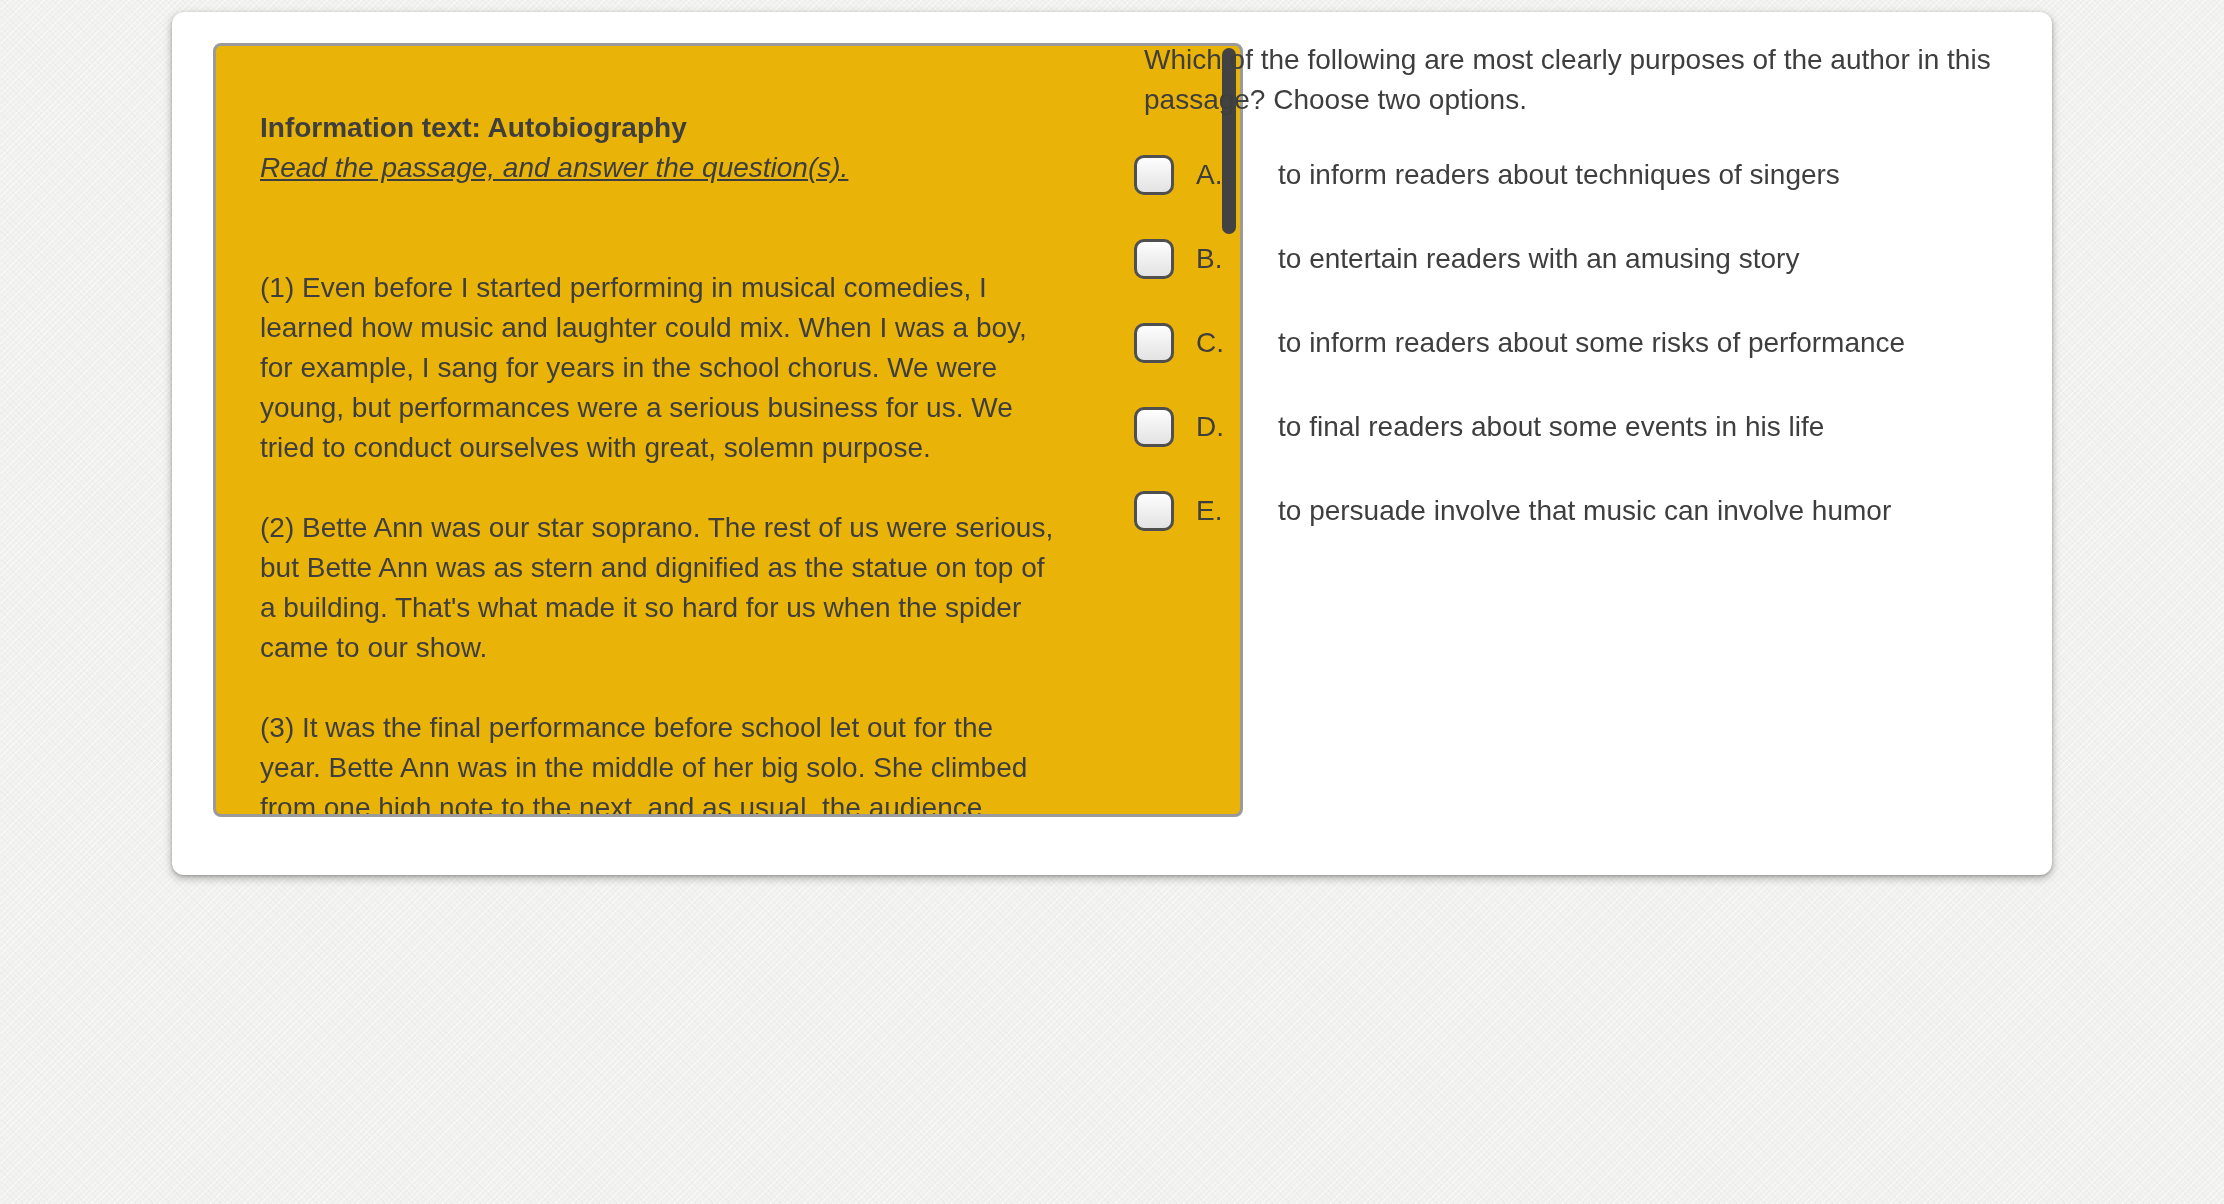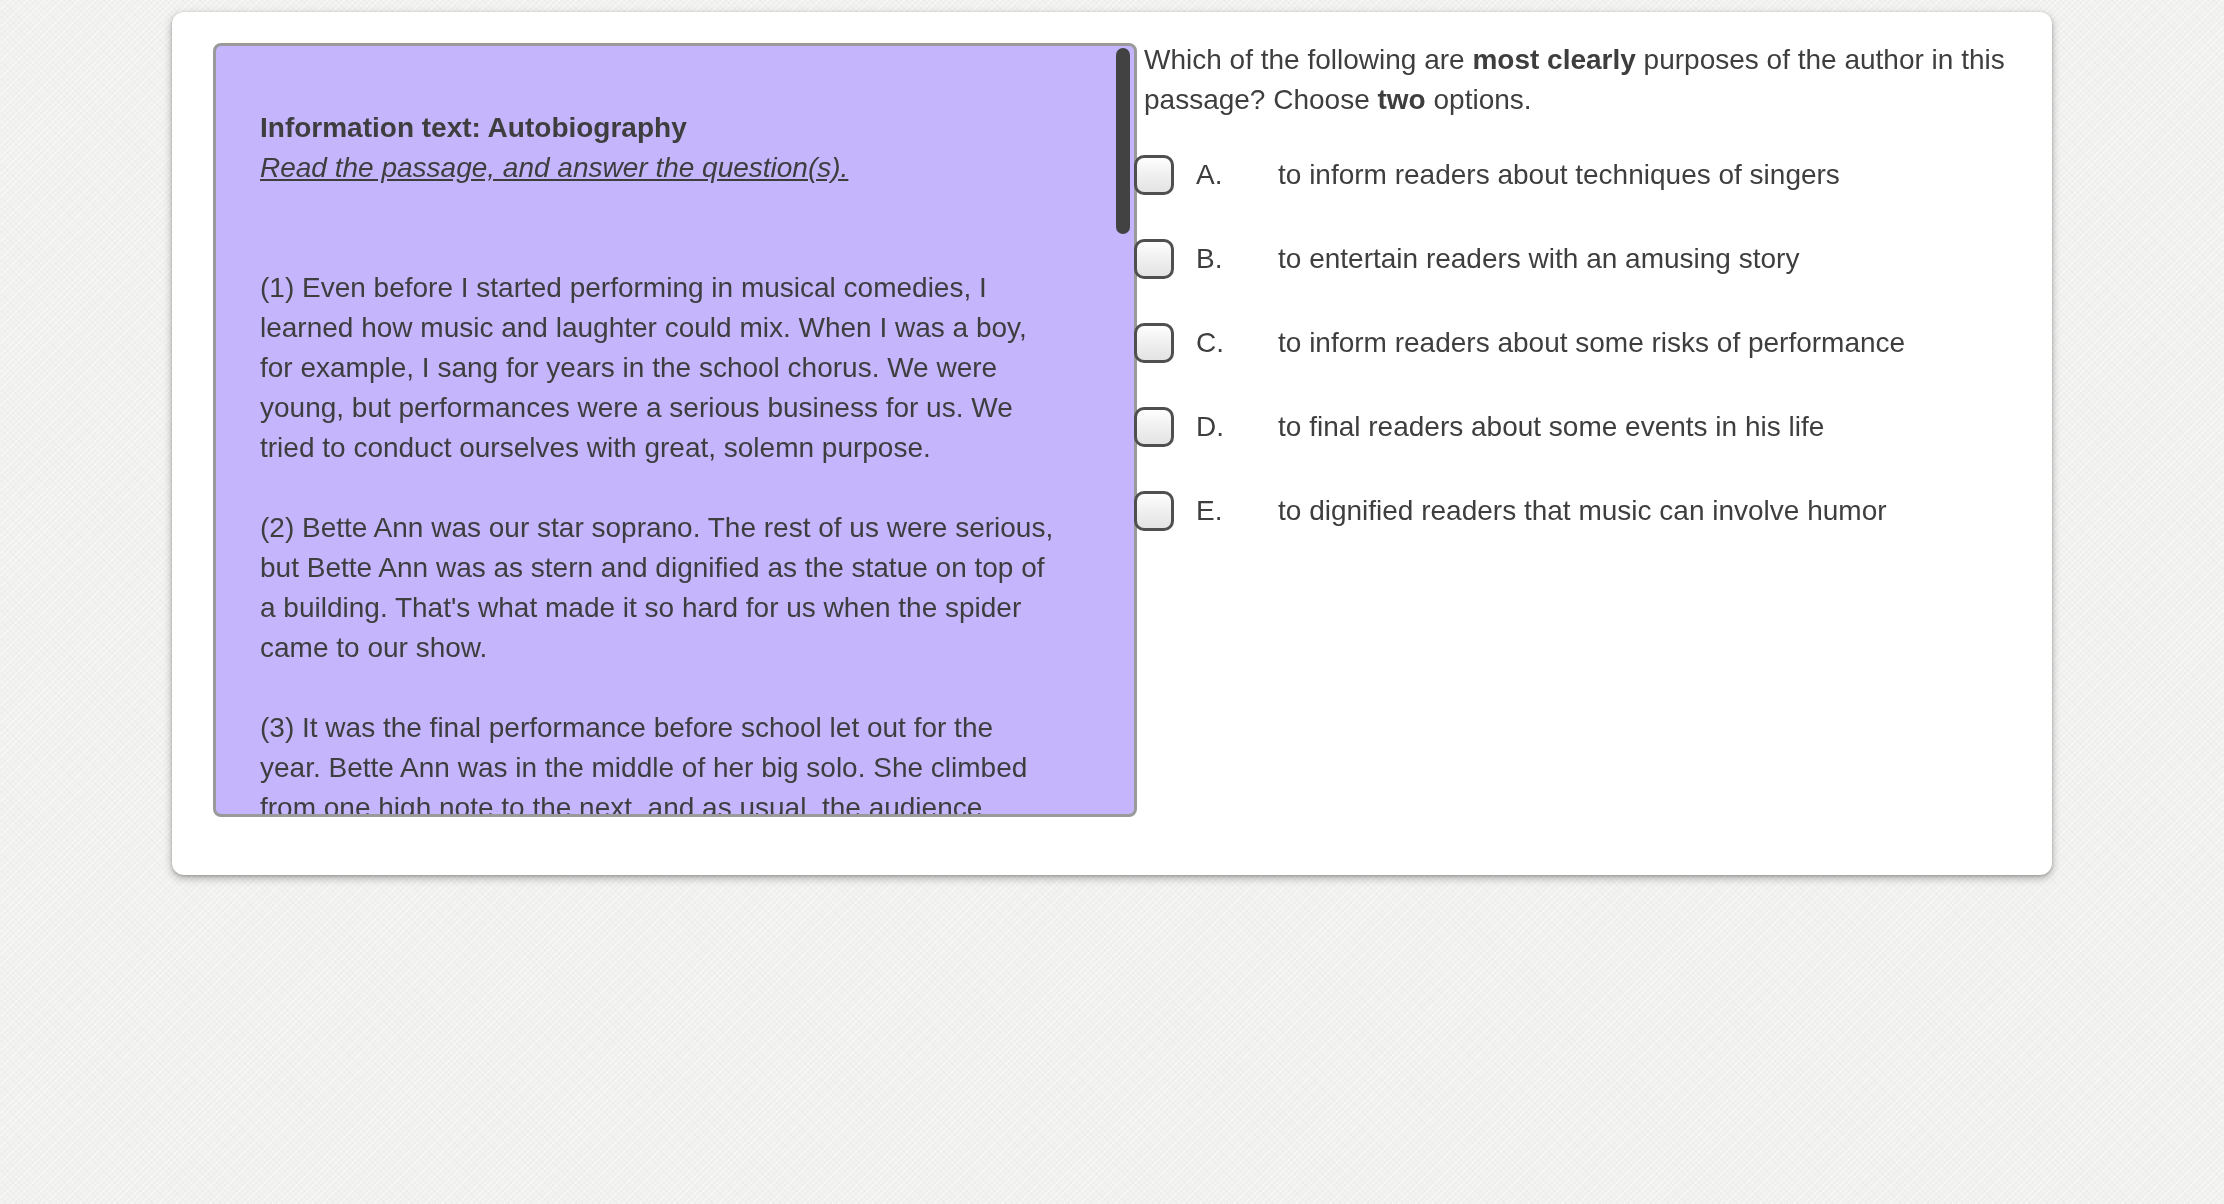--- a/index.html
+++ b/index.html
@@ -26,24 +26,24 @@
     left:172px; top:12px;
     width:1880px; height:863px;
     background:var(--card-bg);
     border-radius:12px;
     box-shadow:0 3px 9px rgba(0,0,0,0.30), 0 1px 3px rgba(0,0,0,0.18);
   }
   
   .passage-panel{
     position:absolute;
     left:41px; top:31px;
-    width:924px; height:774px;
+    width:1030px; height:774px;
     border:3px solid var(--panel-border);
     border-radius:8px;
-    background:#c4b5fd;
+    background:#eab308;
     overflow:hidden;
   }
   .passage-content{
     padding:62px 34px 0 44px;
     font-size:28px;
     line-height:40px;
   }
   .passage-title{font-weight:700;}
   .passage-subtitle{font-style:italic;margin-bottom:80px;text-decoration:underline;}
   .para{margin-bottom:40px;width:795px;}
@@ -64,21 +64,21 @@
     position:absolute;
     left:972px; top:0;
     width:920px;
   }
   .question-text{
     margin-top:28px;
     width:900px;
     font-size:28px;
     line-height:40px;
   }
-  .question-text .b{font-weight:700;}
+  .question-text .b{font-weight:400;}
   .options-list{margin-top:35px;}
   .option-row{
     display:flex;
     align-items:center;
     height:40px;
     margin-left:-10px;
     margin-bottom:44px;
   }
   .checkbox{
     width:40px; height:40px;
@@ -139,18 +139,18 @@
           <div class="option-text">to inform readers about some risks of performance</div>
         </div>
         <div class="option-row">
           <div class="checkbox" role="checkbox" aria-checked="false"></div>
           <div class="option-letter">D.</div>
           <div class="option-text">to final readers about some events in his life</div>
         </div>
         <div class="option-row">
           <div class="checkbox" role="checkbox" aria-checked="false"></div>
           <div class="option-letter">E.</div>
-          <div class="option-text">to dignified readers that music can involve humor</div>
+          <div class="option-text">to persuade involve that music can involve humor</div>
         </div>
       </div>
   </div>
 
 </div>
 
 </body></html>

